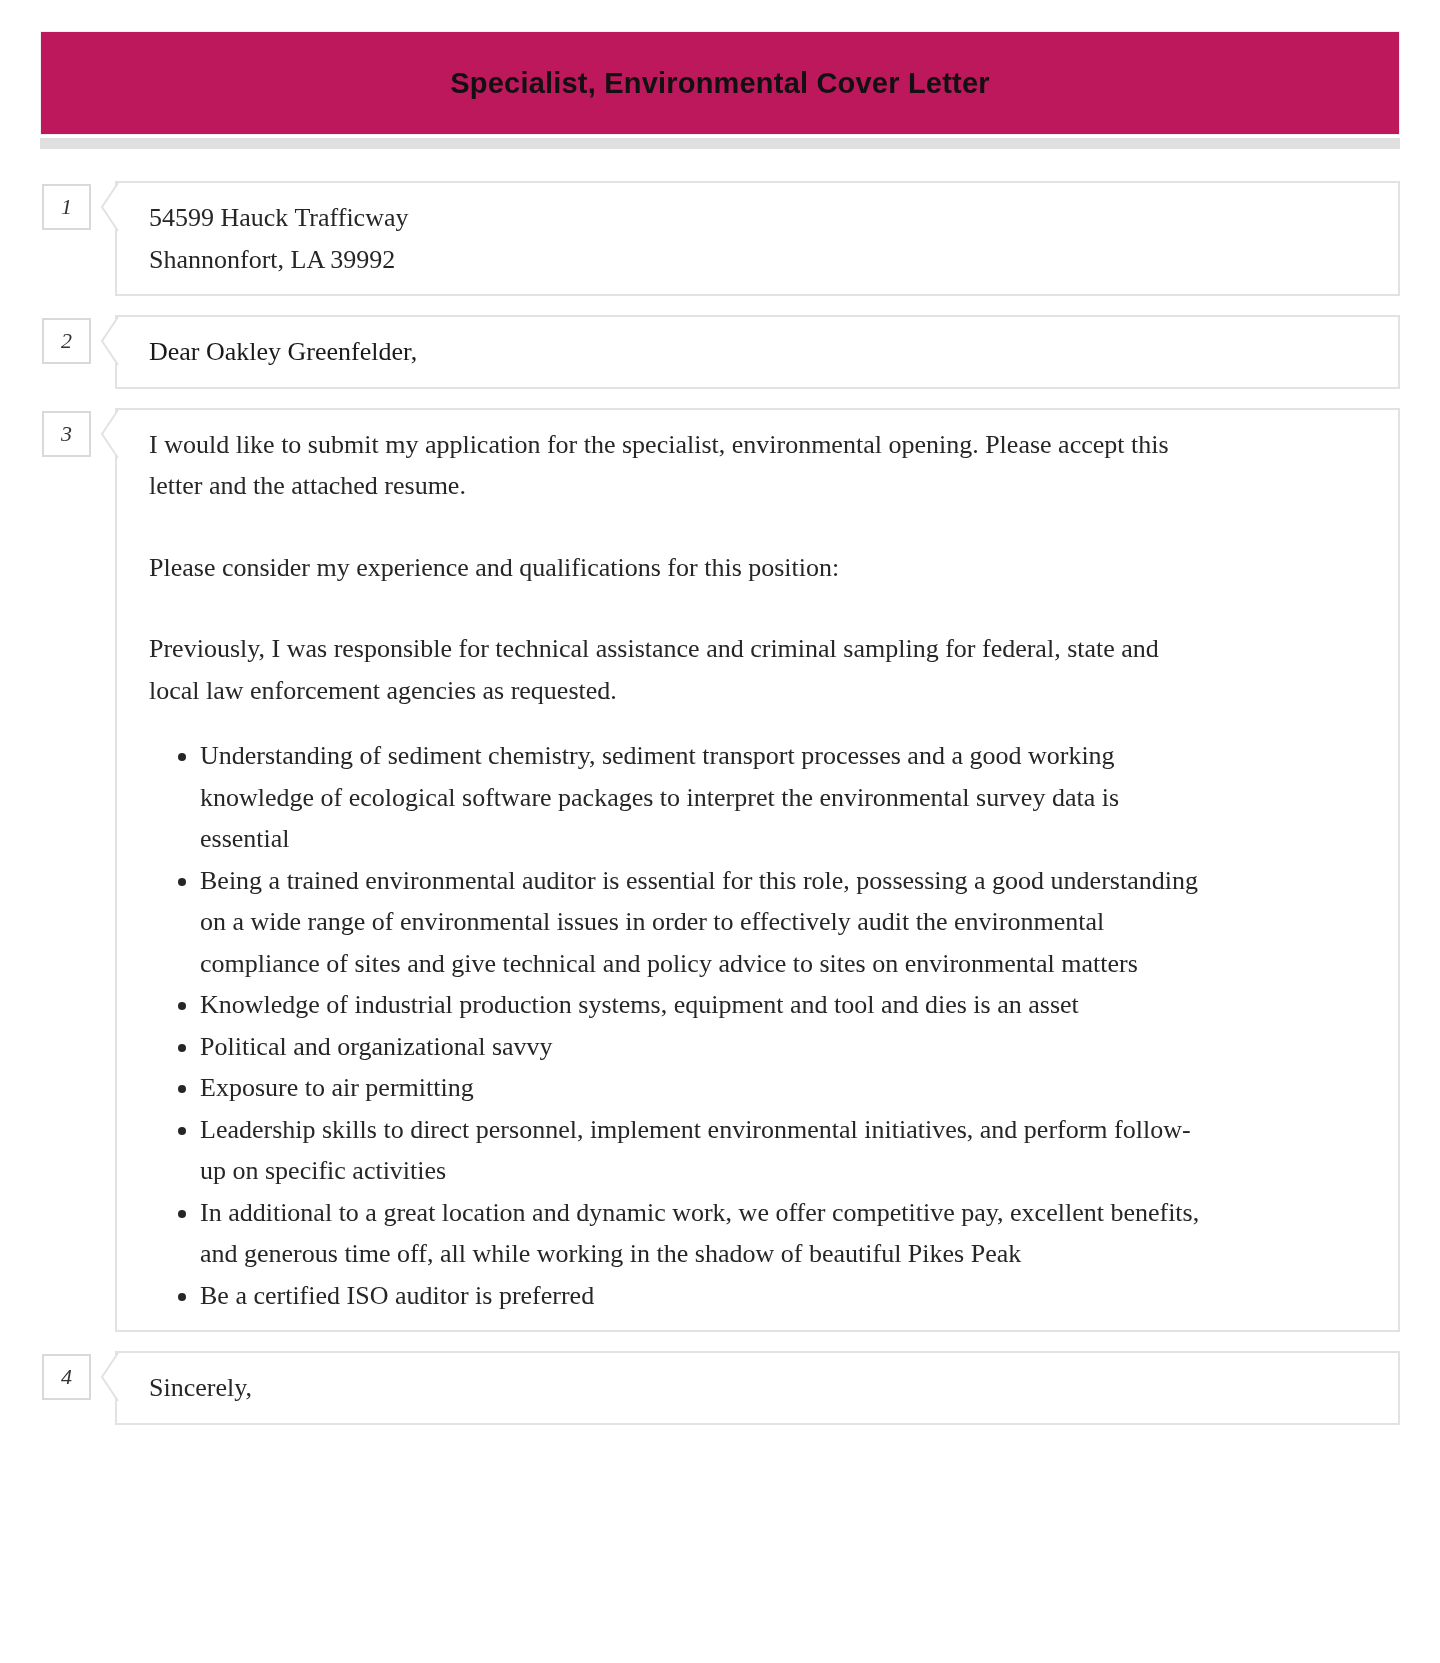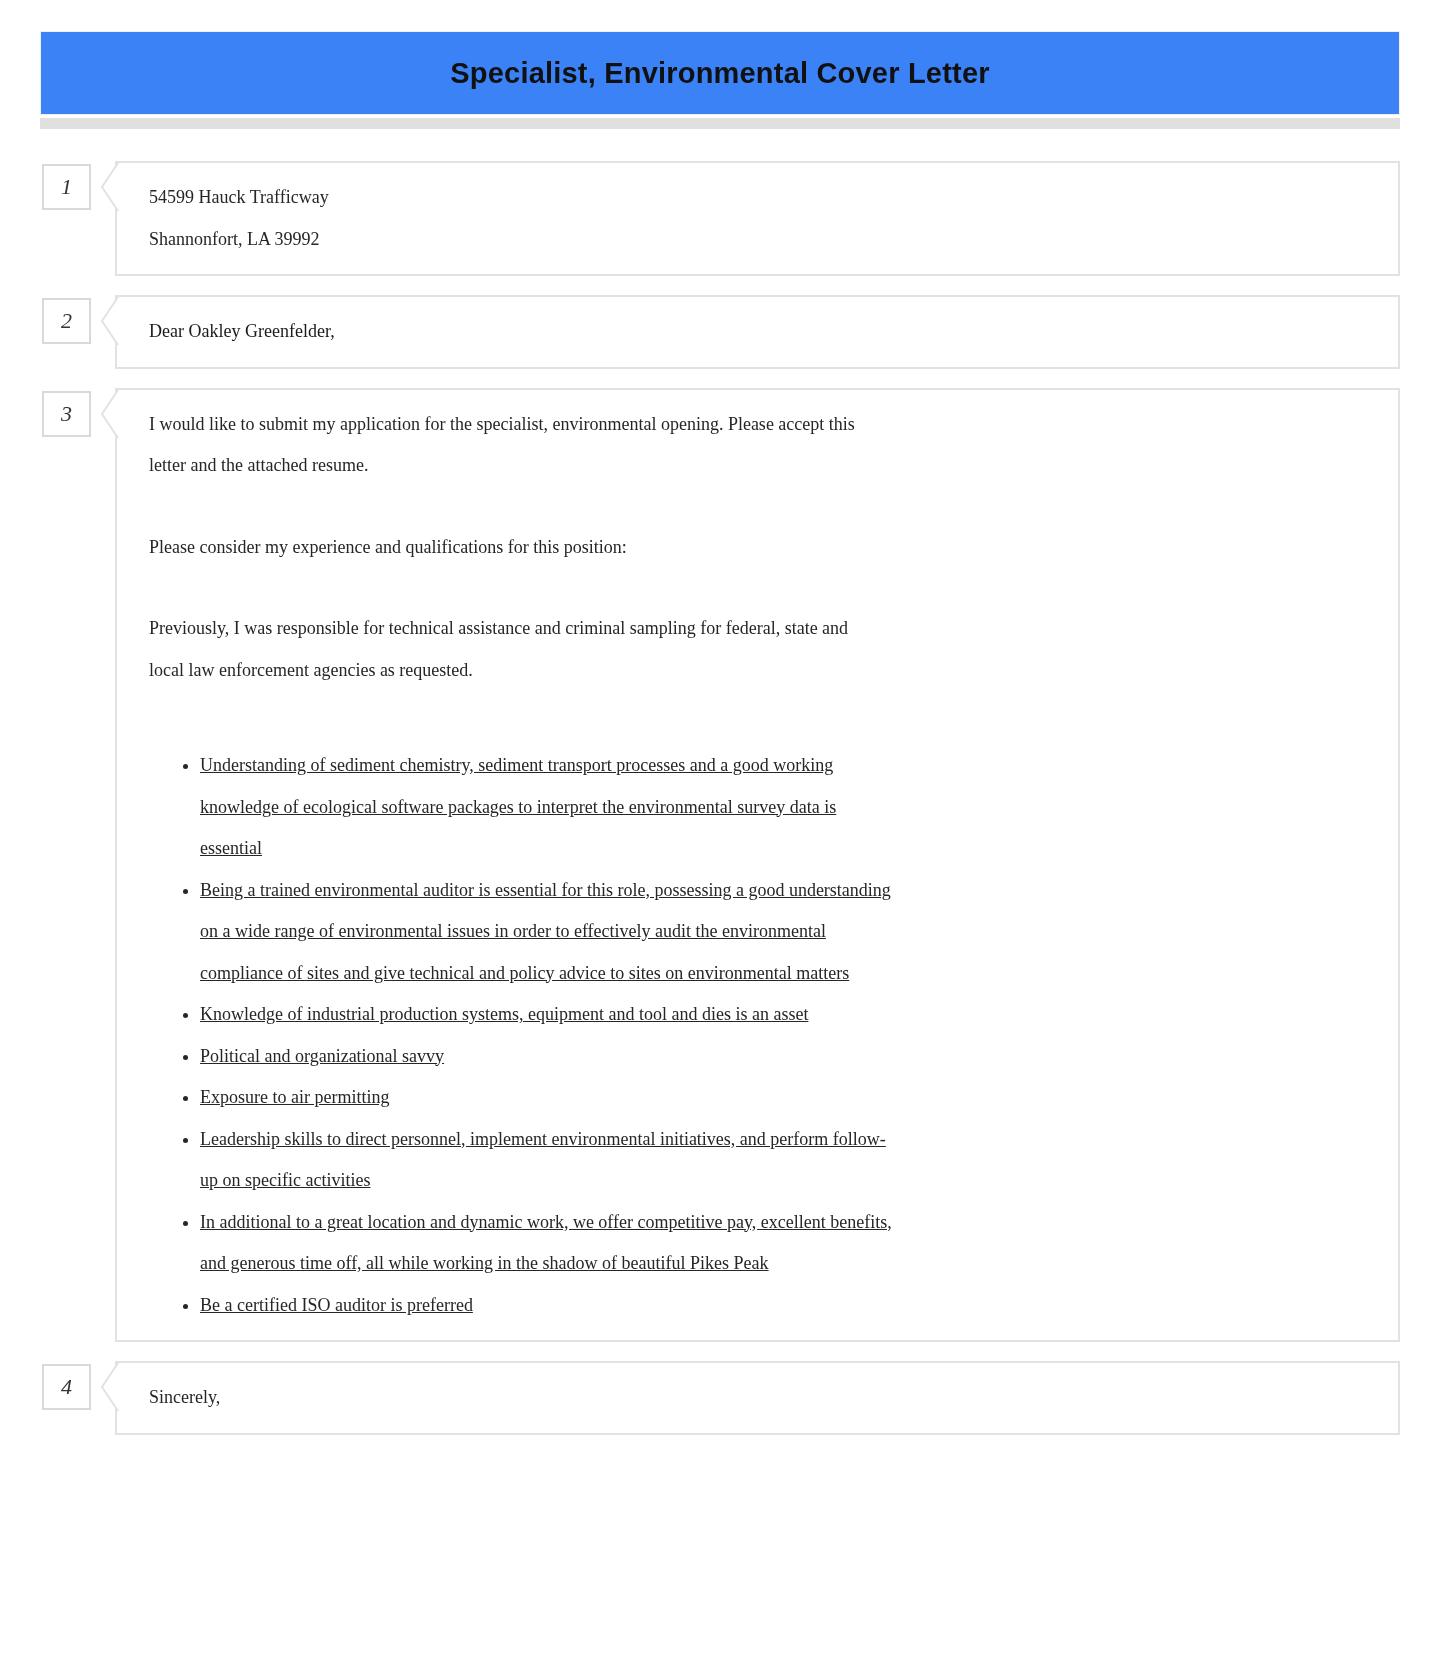--- a/index.html
+++ b/index.html
@@ -6,22 +6,22 @@
   html, body { background: #ffffff; }
   body {
     width: 1440px;
     font-family: "Liberation Serif", serif;
     color: #262626;
   }
   .page { padding: 31px 40px 38px 40px; }
 
   
   .header {
-    height: 84px;
-    background: #3b82f6;
+    height: 104px;
+    background: #be185d;
     border: 1px solid #f0f0f0;
     display: flex;
     align-items: center;
     justify-content: center;
     margin-bottom: 3px;
   }
   .title {
     font-family: "Liberation Sans", sans-serif;
     font-weight: 700;
     font-size: 29px;
@@ -58,41 +58,40 @@
     color: #333333;
   }
 
   .bubble {
     position: relative;
     flex: 1 1 auto;
     margin-left: 24px;
     background: #ffffff;
     border: 2px solid #e2e2e2;
     padding: 14px 40px 14px 32px;
-    font-size: 18px;
+    font-size: 26px;
     line-height: 41.5px;
     color: #262626;
   }
   .tail {
     position: absolute;
     left: -17px;
     top: -2px;
     width: 19px;
     height: 52px;
   }
 
   .pre { white-space: pre-line; }
   .bold-text { font-weight: 400; color: #1a1a1a; }
 
   .bubble p + p { margin-top: 40px; }
   .bubble ul {
-    margin-top: 54px;
+    margin-top: 24px;
     padding-left: 51px;
     list-style-type: disc;
-    text-decoration: underline;
   }
   .bubble li { white-space: pre-line; }
 </style>
 </head>
 <body>
 
 <div class="page">
 
   <header class="header">
     <h1 class="title">Specialist, Environmental Cover Letter</h1>

